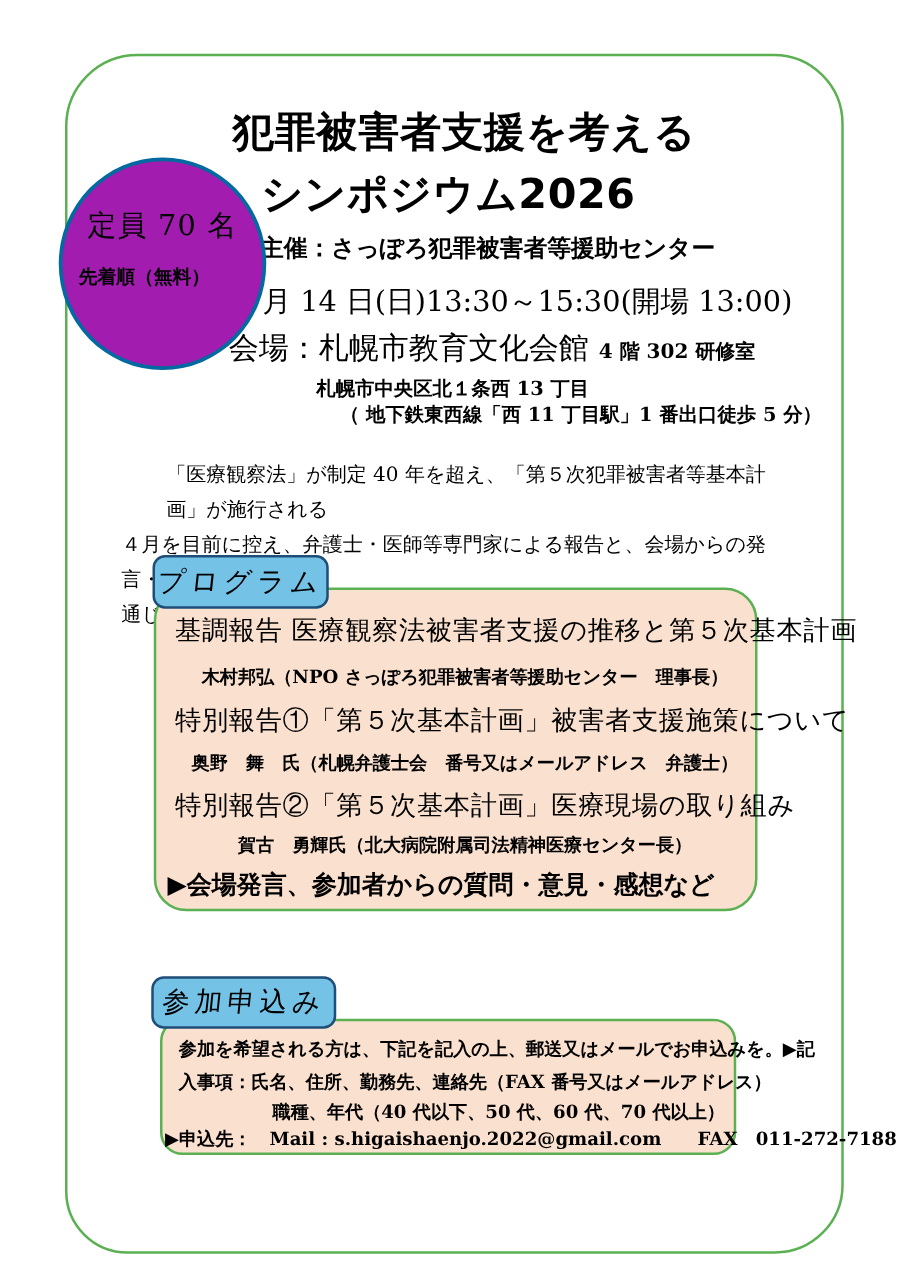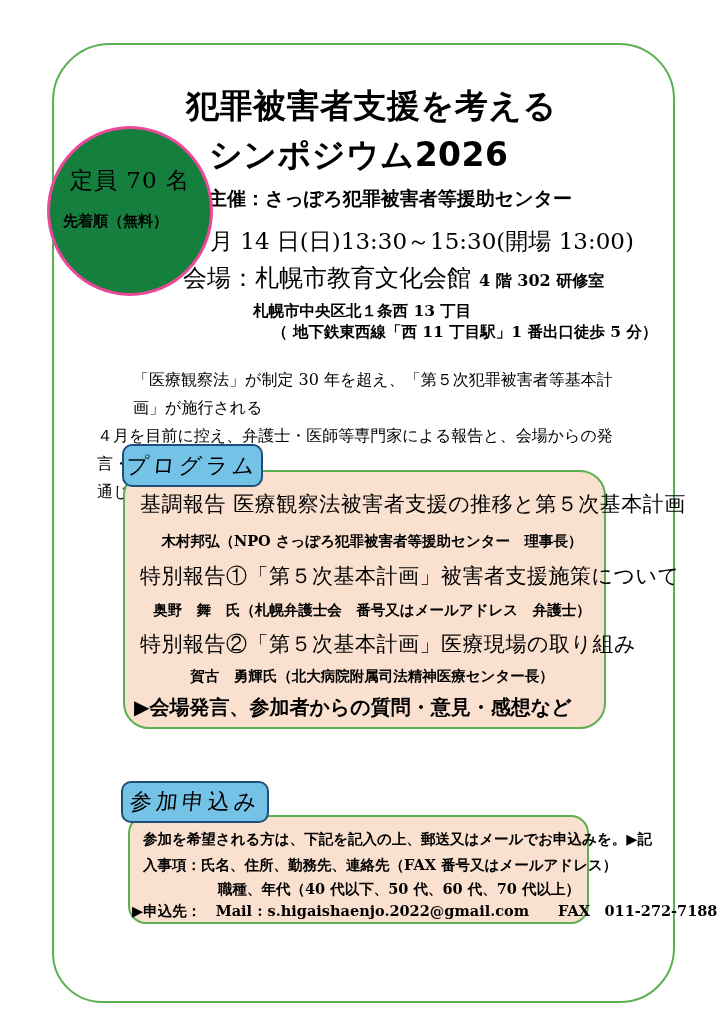--- a/index.html
+++ b/index.html
@@ -19,22 +19,22 @@
     width: 623px; height: 960px;
     border: 2.5px solid #5BB052;
     border-radius: 58px 56px 55px 50px;
     background: transparent;
   }
   
   .badge {
     position: absolute;
     left: 47px; top: 126px;
     width: 166px; height: 170px;
-    background: #15803d;
-    border: 3px solid #ec4899;
+    background: #a21caf;
+    border: 3px solid #0369a1;
     border-radius: 50%;
     z-index: 3;
   }
   .badge-line1 {
     margin-top: 36px;
     text-align: center;
     font-size: 23px;
     letter-spacing: 1px;
   }
   .badge-line2 {
@@ -150,21 +150,21 @@
   <div class="datetime">6 月 14 日(日)13:30～15:30(開場 13:00)</div>
 
   <div class="venue">
     <span>会場：札幌市教育文化会館</span><span class="venue-room">4 階 302 研修室</span>
   </div>
 
   <div class="address">札幌市中央区北１条西 13 丁目</div>
   <div class="access">（ 地下鉄東西線「西 11 丁目駅」1 番出口徒歩 5 分）</div>
 
   <div class="intro">
-    <div class="intro-line first">「医療観察法」が制定 30 年を超え、「第５次犯罪被害者等基本計画」が施行される</div>
+    <div class="intro-line first">「医療観察法」が制定 40 年を超え、「第５次犯罪被害者等基本計画」が施行される</div>
     <div class="intro-line">４月を目前に控え、弁護士・医師等専門家による報告と、会場からの発言・質疑応答を</div>
     <div class="intro-line">通じて、この問題の現状と、今後の課題について考えてみませんか？</div>
   </div>
 
   <div class="tab-label program-label">
     <span class="tab-text">プログラム</span>
   </div>
   <div class="peach-box program-box"></div>
 
   <div class="prog-row prog-heading r1">基調報告 医療観察法被害者支援の推移と第５次基本計画</div>

